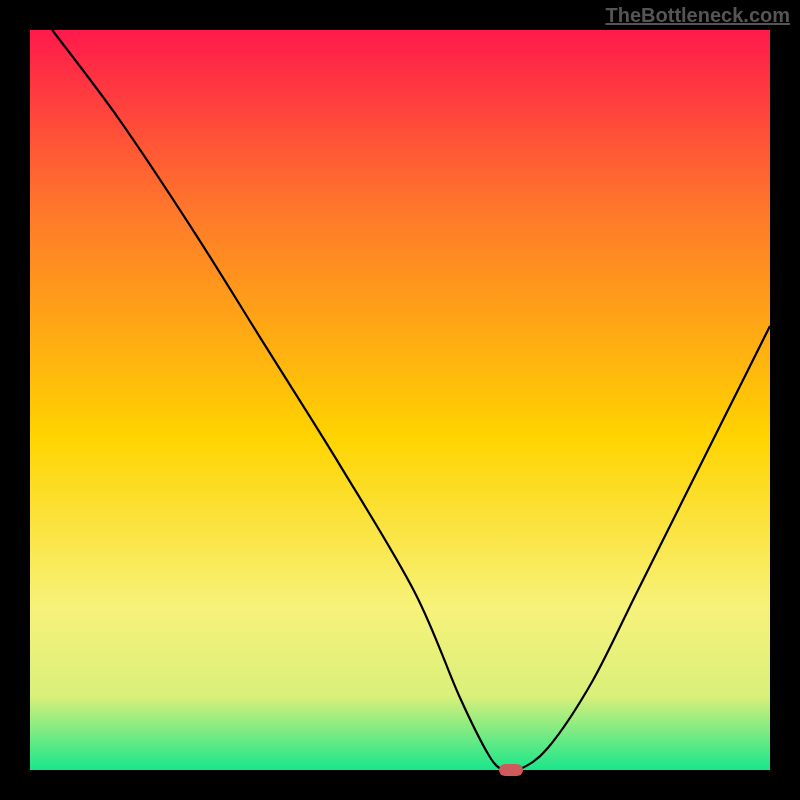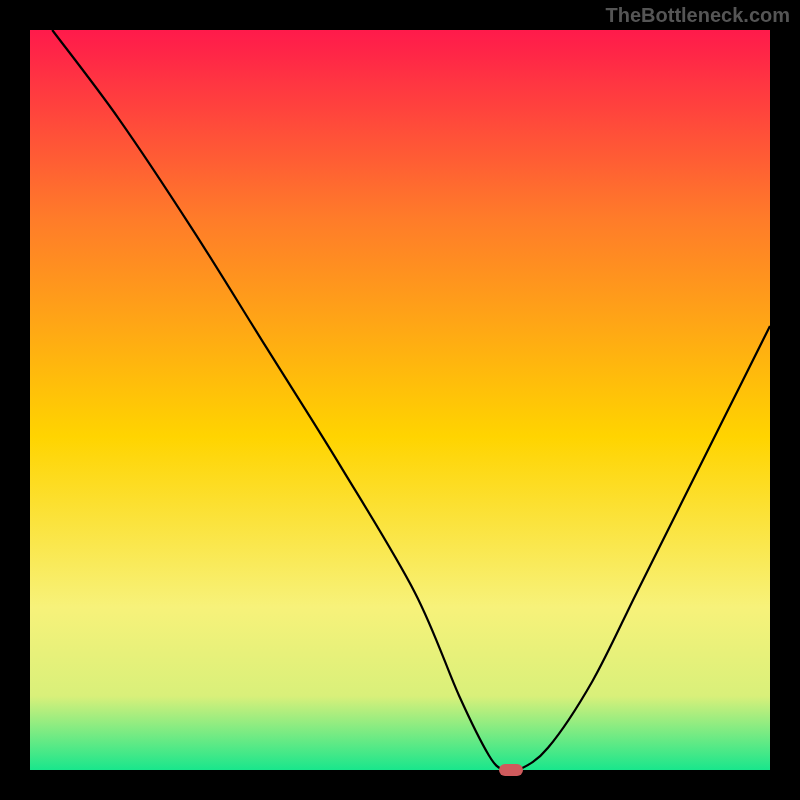--- a/index.html
+++ b/index.html
@@ -18,20 +18,21 @@
     background: #000;
   }
   .watermark {
     position: absolute;
     top: 4px;
     right: 10px;
     color: #555;
     font-size: 20px;
     font-weight: 600;
     user-select: none;
+    text-decoration: underline;
   }
   svg {
     display: block;
   }
   .marker {
     fill: #cf5a5c;
   }
   .curve {
     fill: none;
     stroke: #000;

